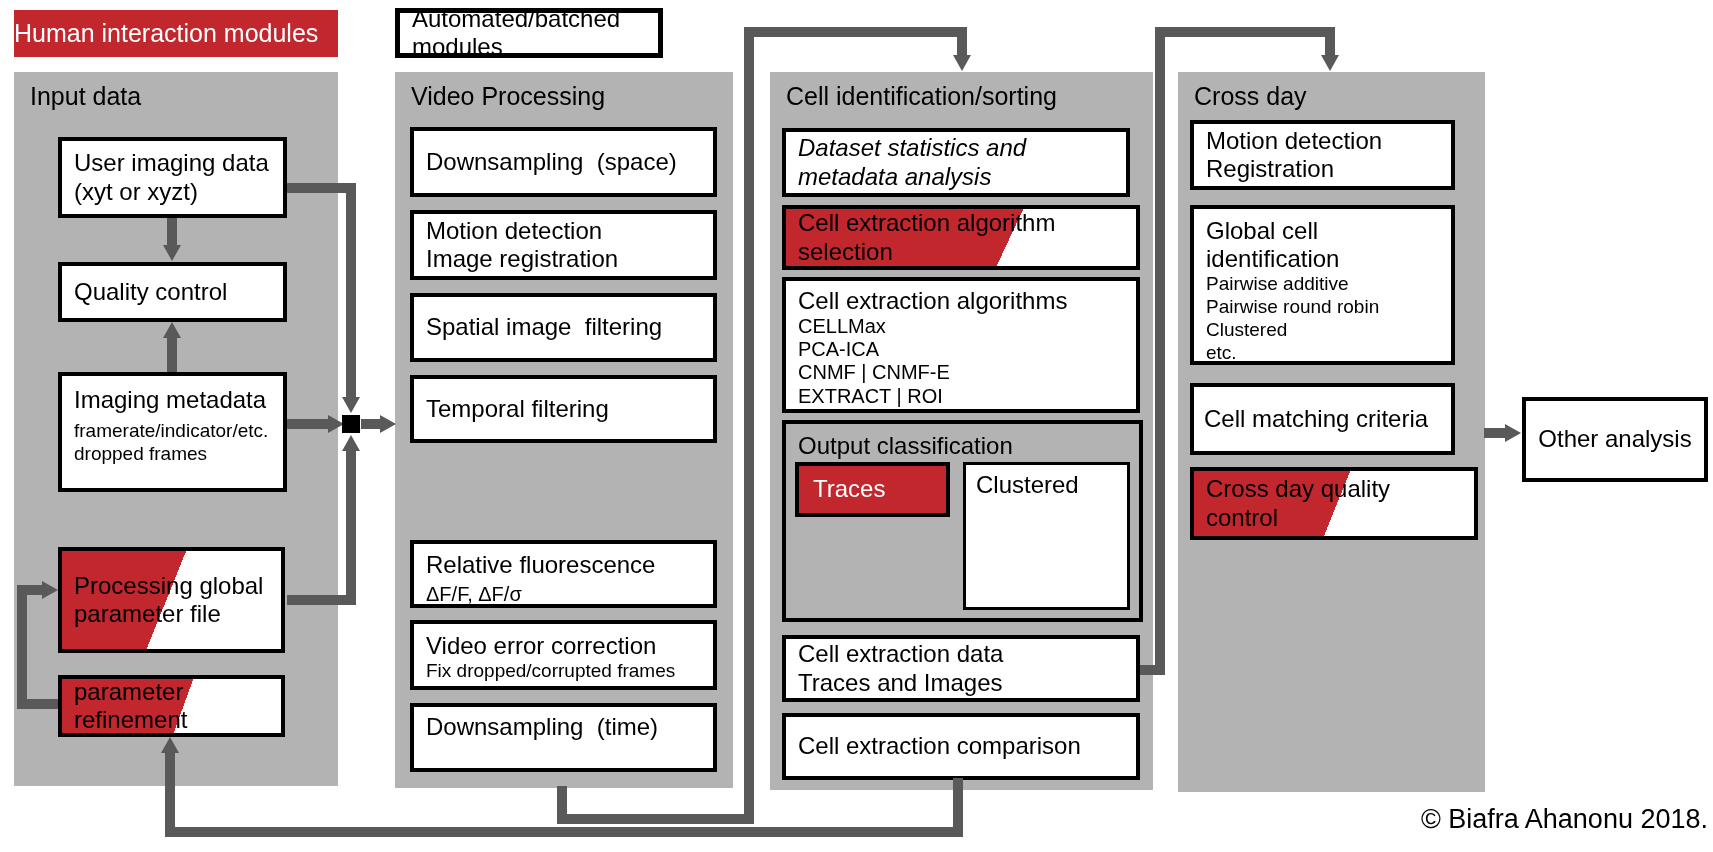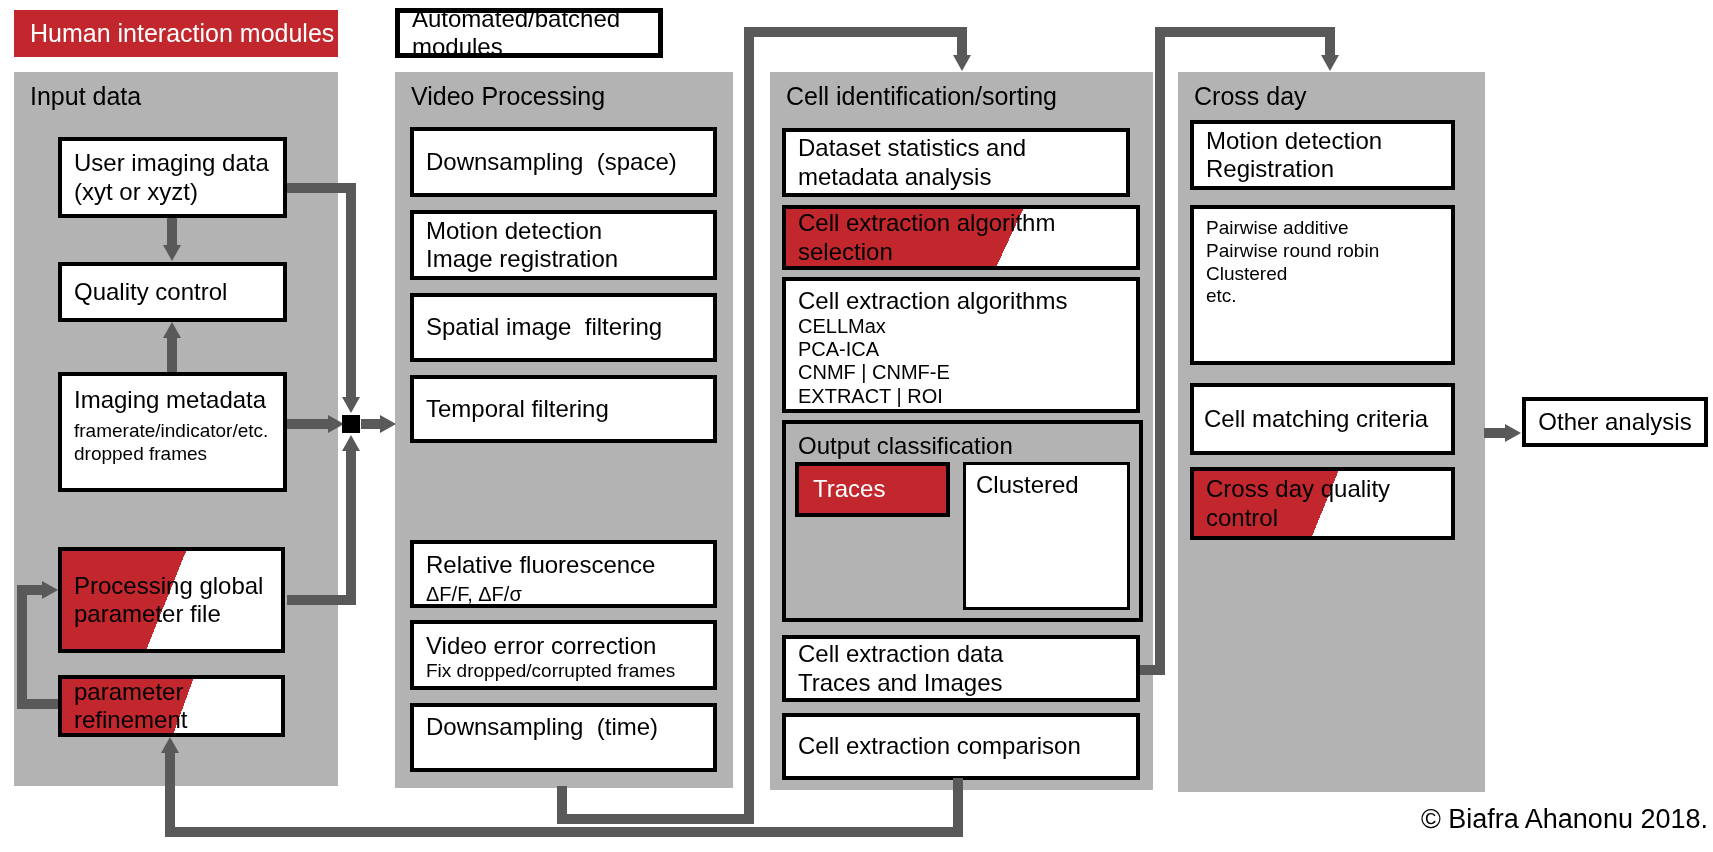--- a/index.html
+++ b/index.html
@@ -24,21 +24,21 @@
   .subpanel{position:absolute;background:#b3b3b3;border:4px solid #000;box-sizing:border-box;z-index:5;}
   #connectors{position:absolute;left:0;top:0;z-index:30;pointer-events:none;}
   #junction{position:absolute;left:342px;top:415px;width:18px;height:18px;background:#000;z-index:40;}
   #copyright{position:absolute;left:1200px;top:804px;width:508px;text-align:right;font-size:27px;z-index:10;}
 </style>
 </head>
 <body>
 
 <div id="stage">
 
-  <div class="legendbox" style="left:14px;top:10px;width:324px;height:47px;background:#c1272d;color:#fff;padding-left:16px;">Human interaction modules</div>
+  <div class="legendbox" style="left:14px;top:10px;width:324px;height:47px;background:#c1272d;color:#fff;">Human interaction modules</div>
   <div class="legendbox" style="left:395px;top:8px;width:268px;height:50px;background:#fff;border:5px solid #000;color:#000;padding-left:12px;font-size:24px;">Automated/batched modules</div>
 
   <div class="panel" style="left:14px;top:72px;width:324px;height:714px;">
     <div class="panel-title">Input data</div>
 
     <div class="box" style="left:44px;top:65px;width:229px;height:81px;">User imaging data
 (xyt or xyzt)</div>
 
     <div class="box" style="left:44px;top:190px;width:229px;height:60px;">Quality control</div>
 
@@ -77,21 +77,21 @@
       <span class="main">Video error correction</span>
       <span class="sub">Fix dropped/corrupted frames</span>
     </div>
 
     <div class="box" style="left:15px;top:631px;width:307px;height:69px;justify-content:flex-start;">Downsampling  (time)</div>
   </div>
 
   <div class="panel" style="left:770px;top:72px;width:383px;height:718px;">
     <div class="panel-title">Cell identification/sorting</div>
 
-    <div class="box" style="left:12px;top:56px;width:348px;height:69px;">Dataset statistics and
+    <div class="box" style="left:12px;top:56px;width:348px;height:69px;font-style:italic;">Dataset statistics and
 metadata analysis</div>
 
     <div class="box" style="left:12px;top:133px;width:358px;height:65px;padding-top:2px;padding-bottom:2px;background:linear-gradient(115deg,#c1272d 63%,#ffffff 63%);">Cell extraction algorithm
 selection</div>
 
     <div class="box top" style="left:12px;top:205px;width:358px;height:136px;padding-top:6px;">
       <span class="main">Cell extraction algorithms</span>
       <span class="sub mid">CELLMax
 PCA-ICA
 CNMF | CNMF-E
@@ -110,33 +110,35 @@
     <div class="box" style="left:12px;top:641px;width:358px;height:67px;">Cell extraction comparison</div>
   </div>
 
   <div class="panel" style="left:1178px;top:72px;width:307px;height:720px;">
     <div class="panel-title">Cross day</div>
 
     <div class="box" style="left:12px;top:48px;width:265px;height:70px;">Motion detection
 Registration</div>
 
     <div class="box top" style="left:12px;top:133px;width:265px;height:160px;padding-top:8px;">
+      <span class="main">Global cell
+identification</span>
       <span class="sub">Pairwise additive
 Pairwise round robin
 Clustered
 etc.</span>
     </div>
 
     <div class="box" style="left:12px;top:311px;width:265px;height:72px;padding:6px 10px;">Cell matching criteria</div>
 
-    <div class="box" style="left:12px;top:395px;width:265px;height:73px;background:linear-gradient(112deg,#c1272d 51%,#ffffff 51%);">Cross day quality
+    <div class="box" style="left:12px;top:395px;width:288px;height:73px;background:linear-gradient(112deg,#c1272d 51%,#ffffff 51%);">Cross day quality
 control</div>
   </div>
 
-  <div class="box" style="left:1522px;top:397px;width:186px;height:50px;align-items:center;">Other analysis</div>
+  <div class="box" style="left:1522px;top:397px;width:186px;height:85px;align-items:center;">Other analysis</div>
 
   <div id="junction"></div>
 
   <svg id="connectors" width="1713" height="852" viewBox="0 0 1713 852">
     <defs>
       <marker id="arrow" viewBox="0 0 16 18" markerUnits="userSpaceOnUse" markerWidth="16" markerHeight="18" refX="1" refY="9" orient="auto">
         <path d="M0,0 L16,9 L0,18 z" fill="#595959"></path>
       </marker>
     </defs>
     <g stroke="#595959" stroke-width="10" fill="none">

